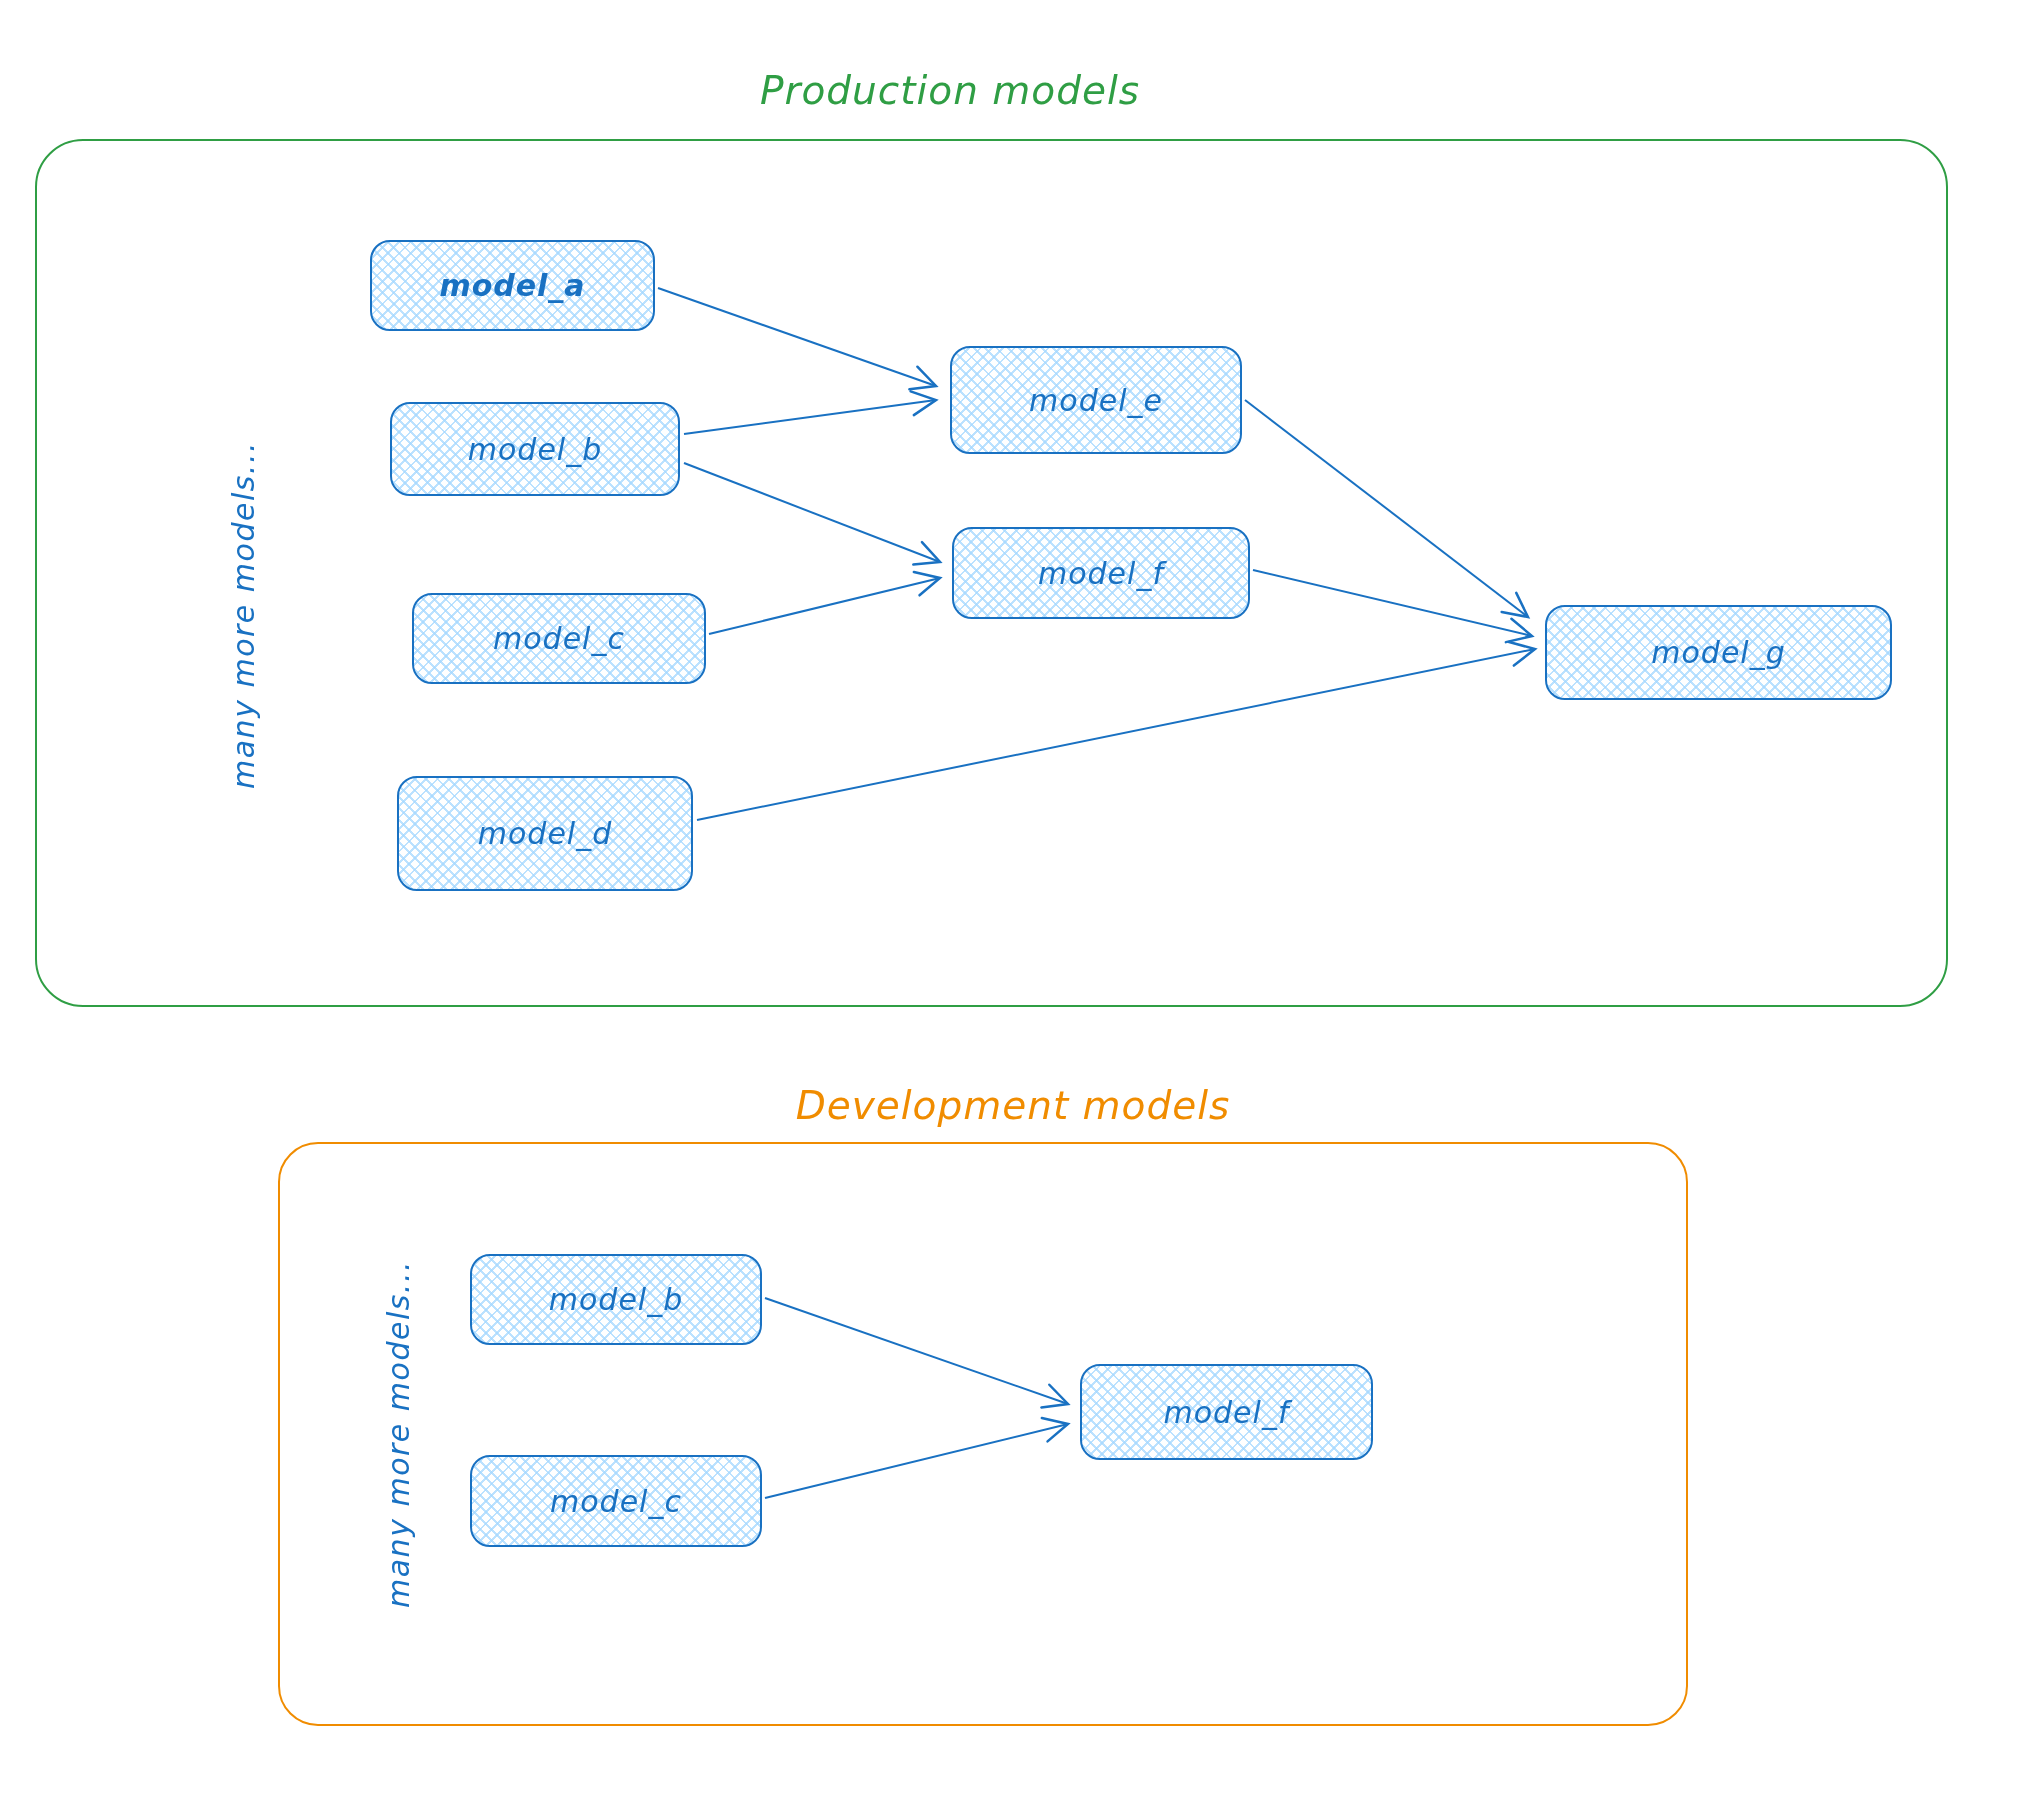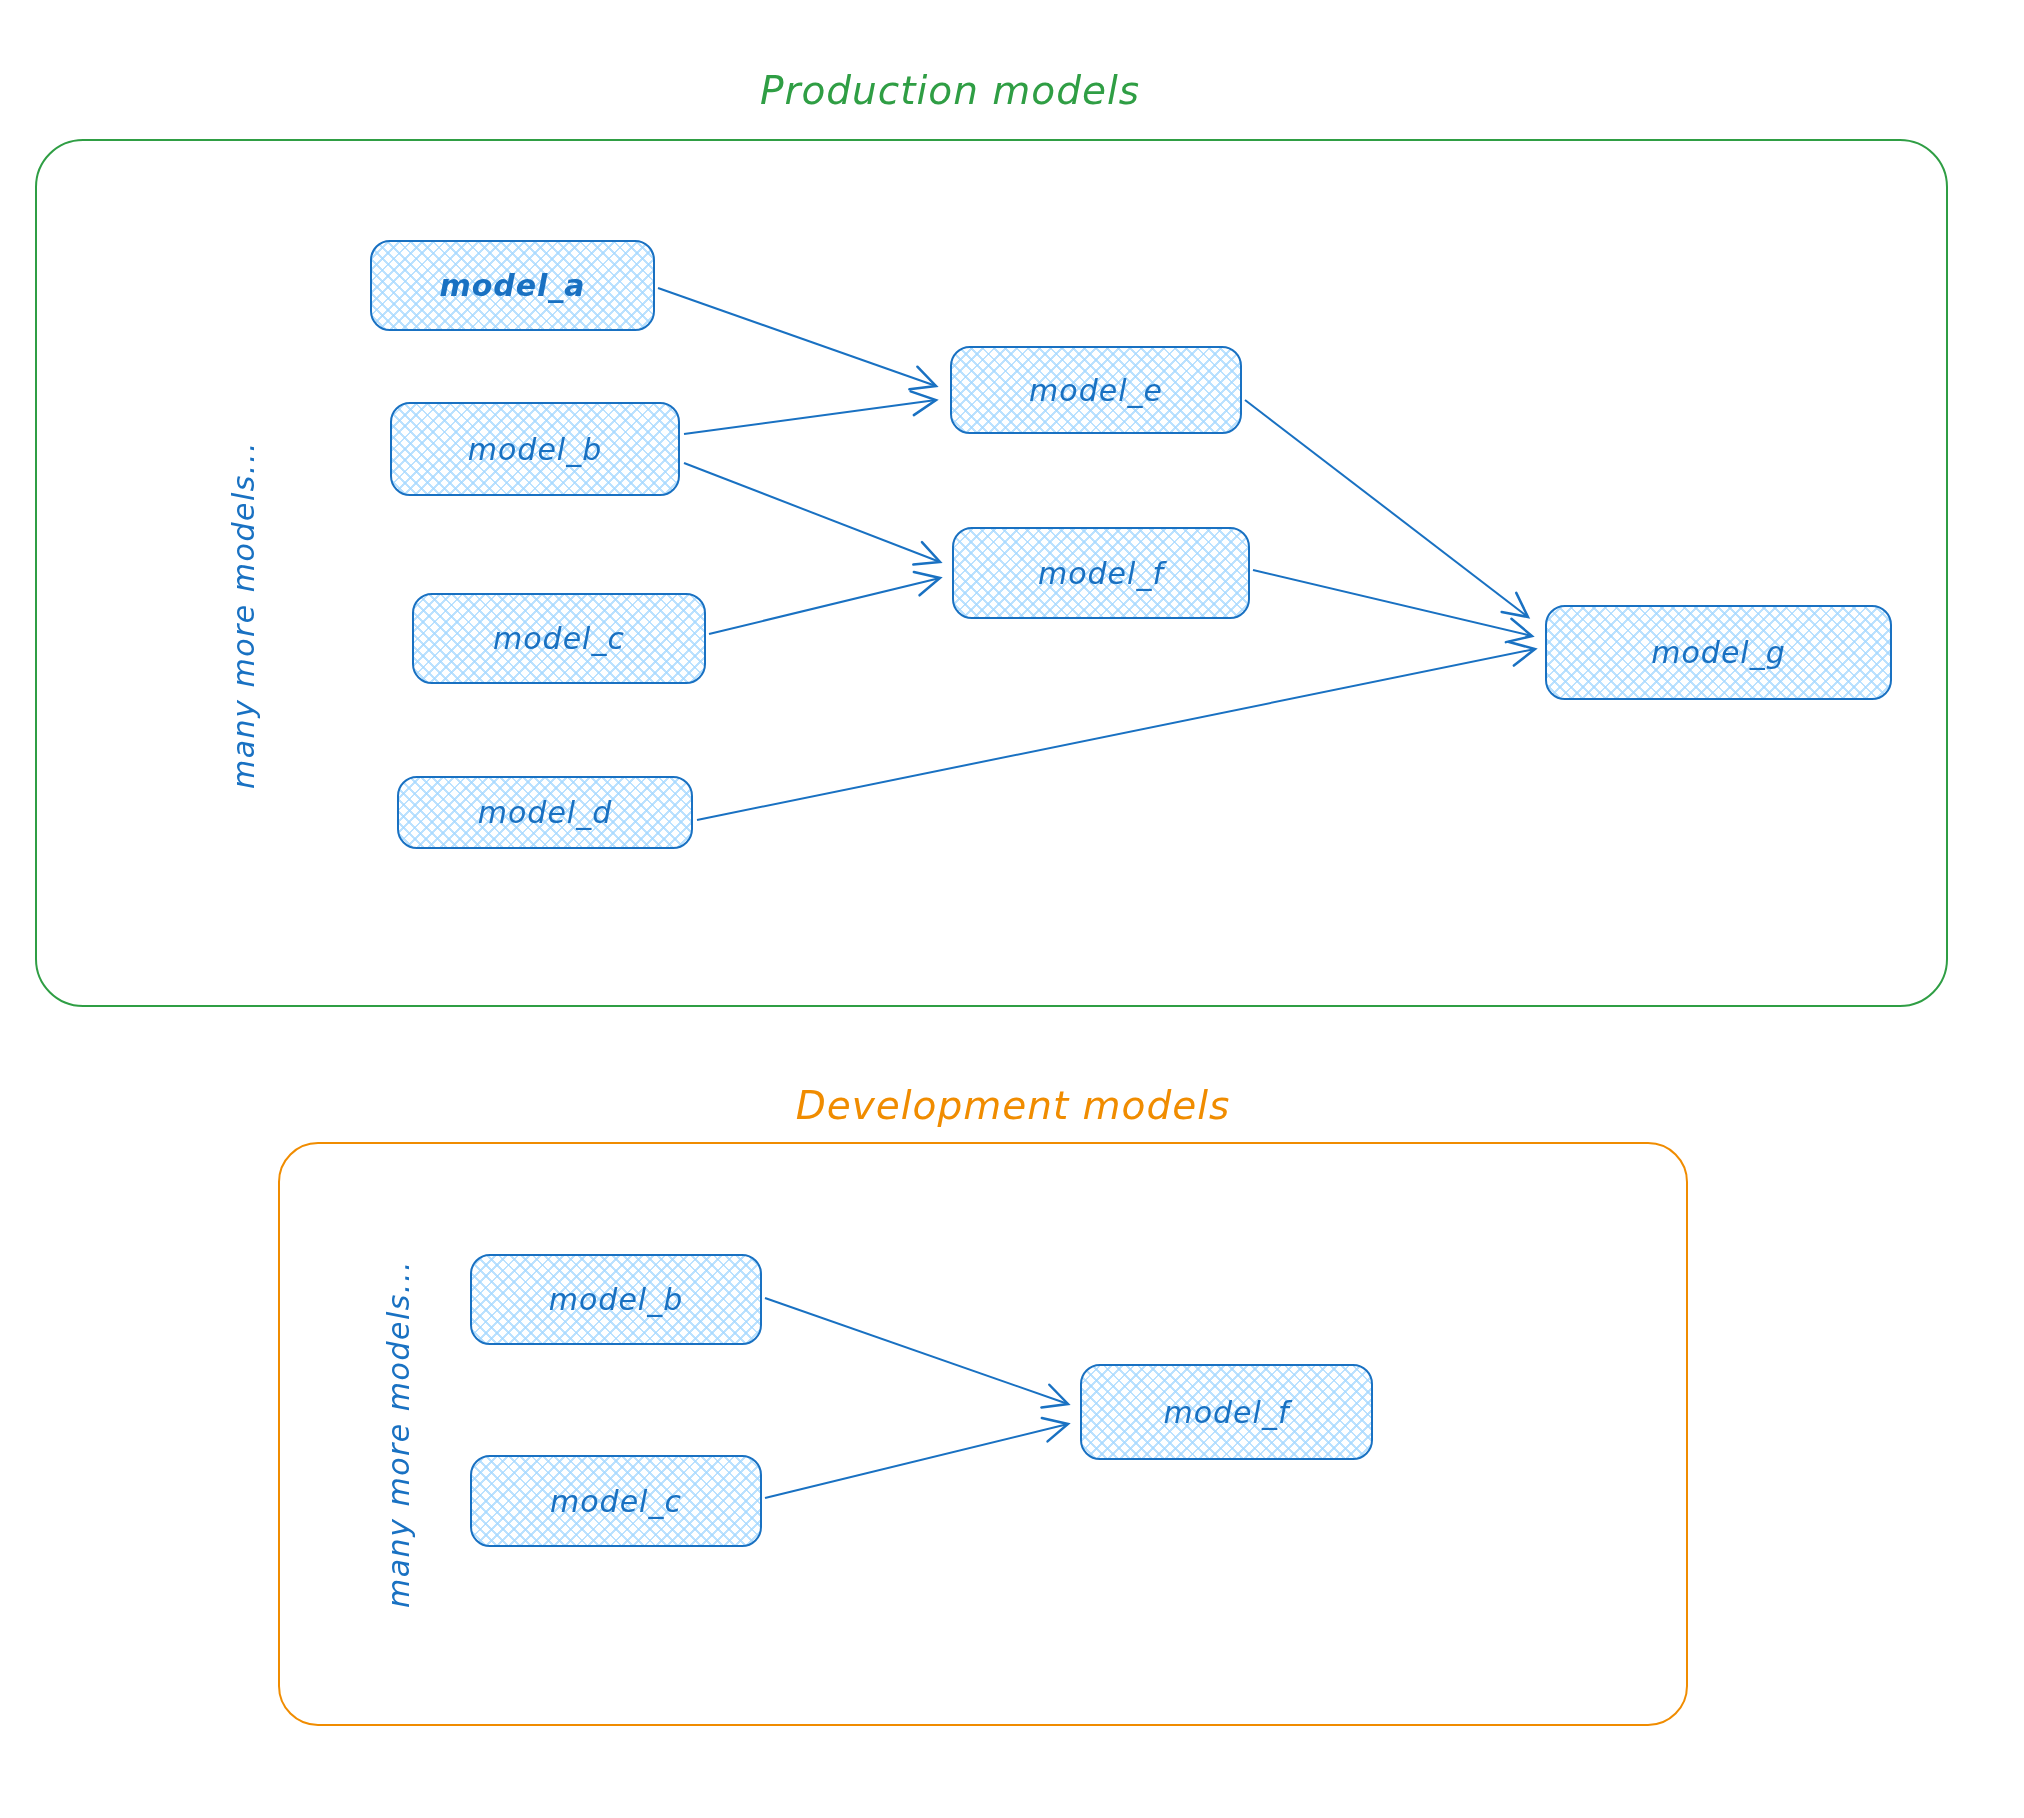--- a/index.html
+++ b/index.html
@@ -71,22 +71,22 @@
   <div class="side-label" style="left: 243px; top: 615px; color: rgb(25, 113, 194);">many more models...</div>
 
   <div class="frame r-md" style="left: 278px; top: 1142px; width: 1410px; height: 584px; border-color: rgb(240, 140, 0);"></div>
   <div class="section-title" style="left: 983px; top: 1105px; color: rgb(240, 140, 0); margin-left: 30px;">Development models</div>
   <div class="side-label" style="left: 398px; top: 1434px; color: rgb(25, 113, 194);">many more models...</div>
 
   <div id="nodes">
       <div class="node" style="left: 370px; top: 240px; width: 285px; height: 91px; border-color: rgb(25, 113, 194); color: rgb(25, 113, 194); font-weight: bold;">model_a</div>
       <div class="node" style="left: 390px; top: 402px; width: 290px; height: 94px; border-color: rgb(25, 113, 194); color: rgb(25, 113, 194);">model_b</div>
       <div class="node" style="left: 412px; top: 593px; width: 294px; height: 91px; border-color: rgb(25, 113, 194); color: rgb(25, 113, 194);">model_c</div>
-      <div class="node" style="left: 397px; top: 776px; width: 296px; height: 73px; border-color: rgb(25, 113, 194); color: rgb(25, 113, 194);">model_d</div>
-      <div class="node" style="left: 950px; top: 346px; width: 292px; height: 88px; border-color: rgb(25, 113, 194); color: rgb(25, 113, 194);">model_e</div>
+      <div class="node" style="left: 397px; top: 776px; width: 296px; height: 115px; border-color: rgb(25, 113, 194); color: rgb(25, 113, 194);">model_d</div>
+      <div class="node" style="left: 950px; top: 346px; width: 292px; height: 108px; border-color: rgb(25, 113, 194); color: rgb(25, 113, 194);">model_e</div>
       <div class="node" style="left: 952px; top: 527px; width: 298px; height: 92px; border-color: rgb(25, 113, 194); color: rgb(25, 113, 194);">model_f</div>
       <div class="node" style="left: 1545px; top: 605px; width: 347px; height: 95px; border-color: rgb(25, 113, 194); color: rgb(25, 113, 194);">model_g</div>
       <div class="node" style="left: 470px; top: 1254px; width: 292px; height: 91px; border-color: rgb(25, 113, 194); color: rgb(25, 113, 194);">model_b</div>
       <div class="node" style="left: 470px; top: 1455px; width: 292px; height: 92px; border-color: rgb(25, 113, 194); color: rgb(25, 113, 194);">model_c</div>
       <div class="node" style="left: 1080px; top: 1364px; width: 293px; height: 96px; border-color: rgb(25, 113, 194); color: rgb(25, 113, 194);">model_f</div>
     </div>
 
   <svg id="edges" xmlns="http://www.w3.org/2000/svg" width="2024" height="1818" viewBox="0 0 2024 1818">
     <defs>
       <marker id="arrowhead" markerUnits="userSpaceOnUse" markerWidth="34" markerHeight="34" refX="30" refY="17" orient="auto">

